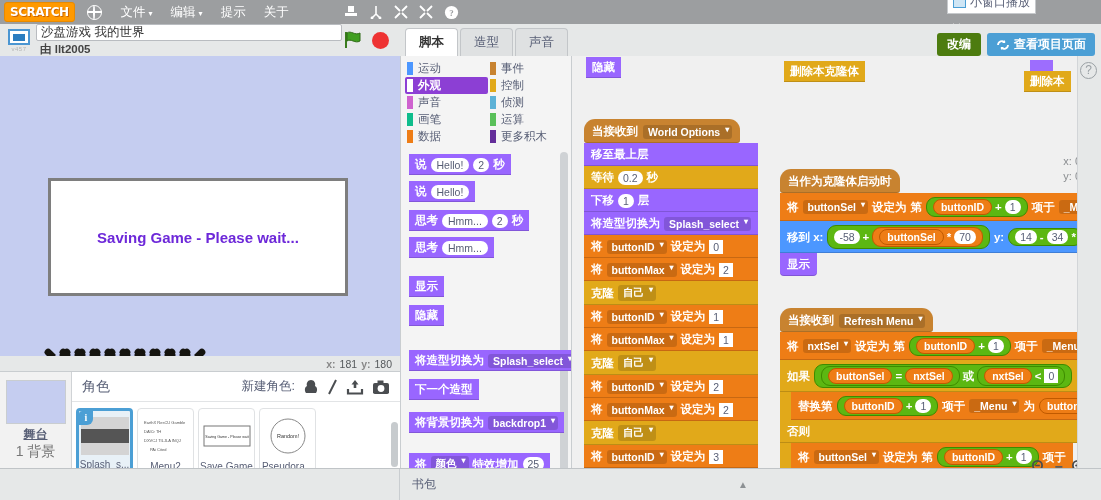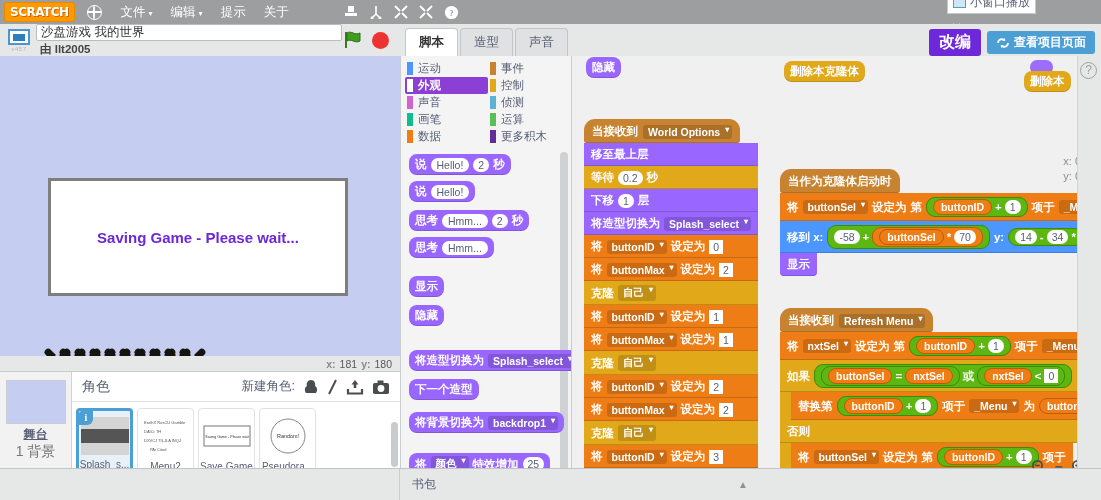--- a/index.html
+++ b/index.html
@@ -60,21 +60,21 @@
 
   .tabs{ display:flex; align-items:flex-end; height:32px; margin-left:5px;}
   .tab{
     padding:5px 13px 5px; font-size:12.5px; color:#575e75; background:#dfe1e2;
     border:1px solid #c3c6c9; border-bottom:none; border-radius:4px 4px 0 0;
     margin-right:2px; cursor:pointer;
   }
   .tab.active{ background:#fff; color:#333; font-weight:bold; }
   .row2-right{ margin-left:auto; display:flex; gap:6px; align-items:center; padding-right:6px;}
   .btn-remix{
-    background:#6d28d9; color:#fff; font-size:16px; padding:3px 10px;
+    background:#4d7c0f; color:#fff; font-size:12px; padding:3px 10px;
     border-radius:3px; cursor:pointer; font-weight:bold;
   }
   .btn-project{
     background:#4b9fd5; color:#fff; font-size:12px; padding:3px 9px;
     border-radius:3px; cursor:pointer; display:flex; align-items:center; gap:4px; font-weight:bold;
   }
 
   
   .main{ display:flex; height:444px; }
 
@@ -144,21 +144,21 @@
   .cats{ display:flex; flex-wrap:wrap; padding:4px 0 3px 4px; background:#f4f4f4;}
   .cat{ width:50%; display:flex; align-items:center; font-size:11.5px; color:#575e75; padding:1px 0 1px 2px; cursor:pointer;}
   .cat .sw{ width:6px; height:13px; margin-right:5px; }
   .cat.active{ background:#8c3fd4; color:#fff; font-weight:bold; border-radius:2px;}
   .blocks{ flex:1; overflow:hidden; padding:6px 0 0 8px; position:relative;}
   .pal-scroll{ position:absolute; right:3px; top:4px; width:8px; height:320px; background:#cfd2d5; border-radius:5px;}
 
   
   .blk{
     display:inline-flex; align-items:center; gap:4px; color:#fff; font-size:11.5px;
-    padding:3px 6px; border-radius:8px; margin-bottom:4px; position:relative;
+    padding:3px 6px; border-radius:0; margin-bottom:4px; position:relative;
     box-shadow:inset 0 -1px 0 rgba(0,0,0,.15); white-space:nowrap; font-weight:bold;
   }
   .blk.looks{ background:#9966ff; }
   .blk.control{ background:#e1a91a; }
   .oval{ background:#fff; color:#575e75; border-radius:9px; padding:1px 6px; font-size:10.5px; font-weight:normal;}
   .num{ background:#fff; color:#575e75; border-radius:9px; padding:1px 5px; min-width:14px; text-align:center; font-size:10.5px; font-weight:normal;}
   .sq{ background:#fff; color:#575e75; padding:1px 4px; min-width:13px; text-align:center; font-size:10.5px; font-weight:normal;}
   .drop{ background:rgba(0,0,0,.15); border-radius:3px; padding:1px 12px 1px 5px; font-size:10.5px; position:relative;}
   .drop:after{content:"▾"; position:absolute; right:3px; top:0px; font-size:8px;}
   .reporter{ border-radius:9px; padding:1px 7px; font-size:10.5px; color:#fff;}

